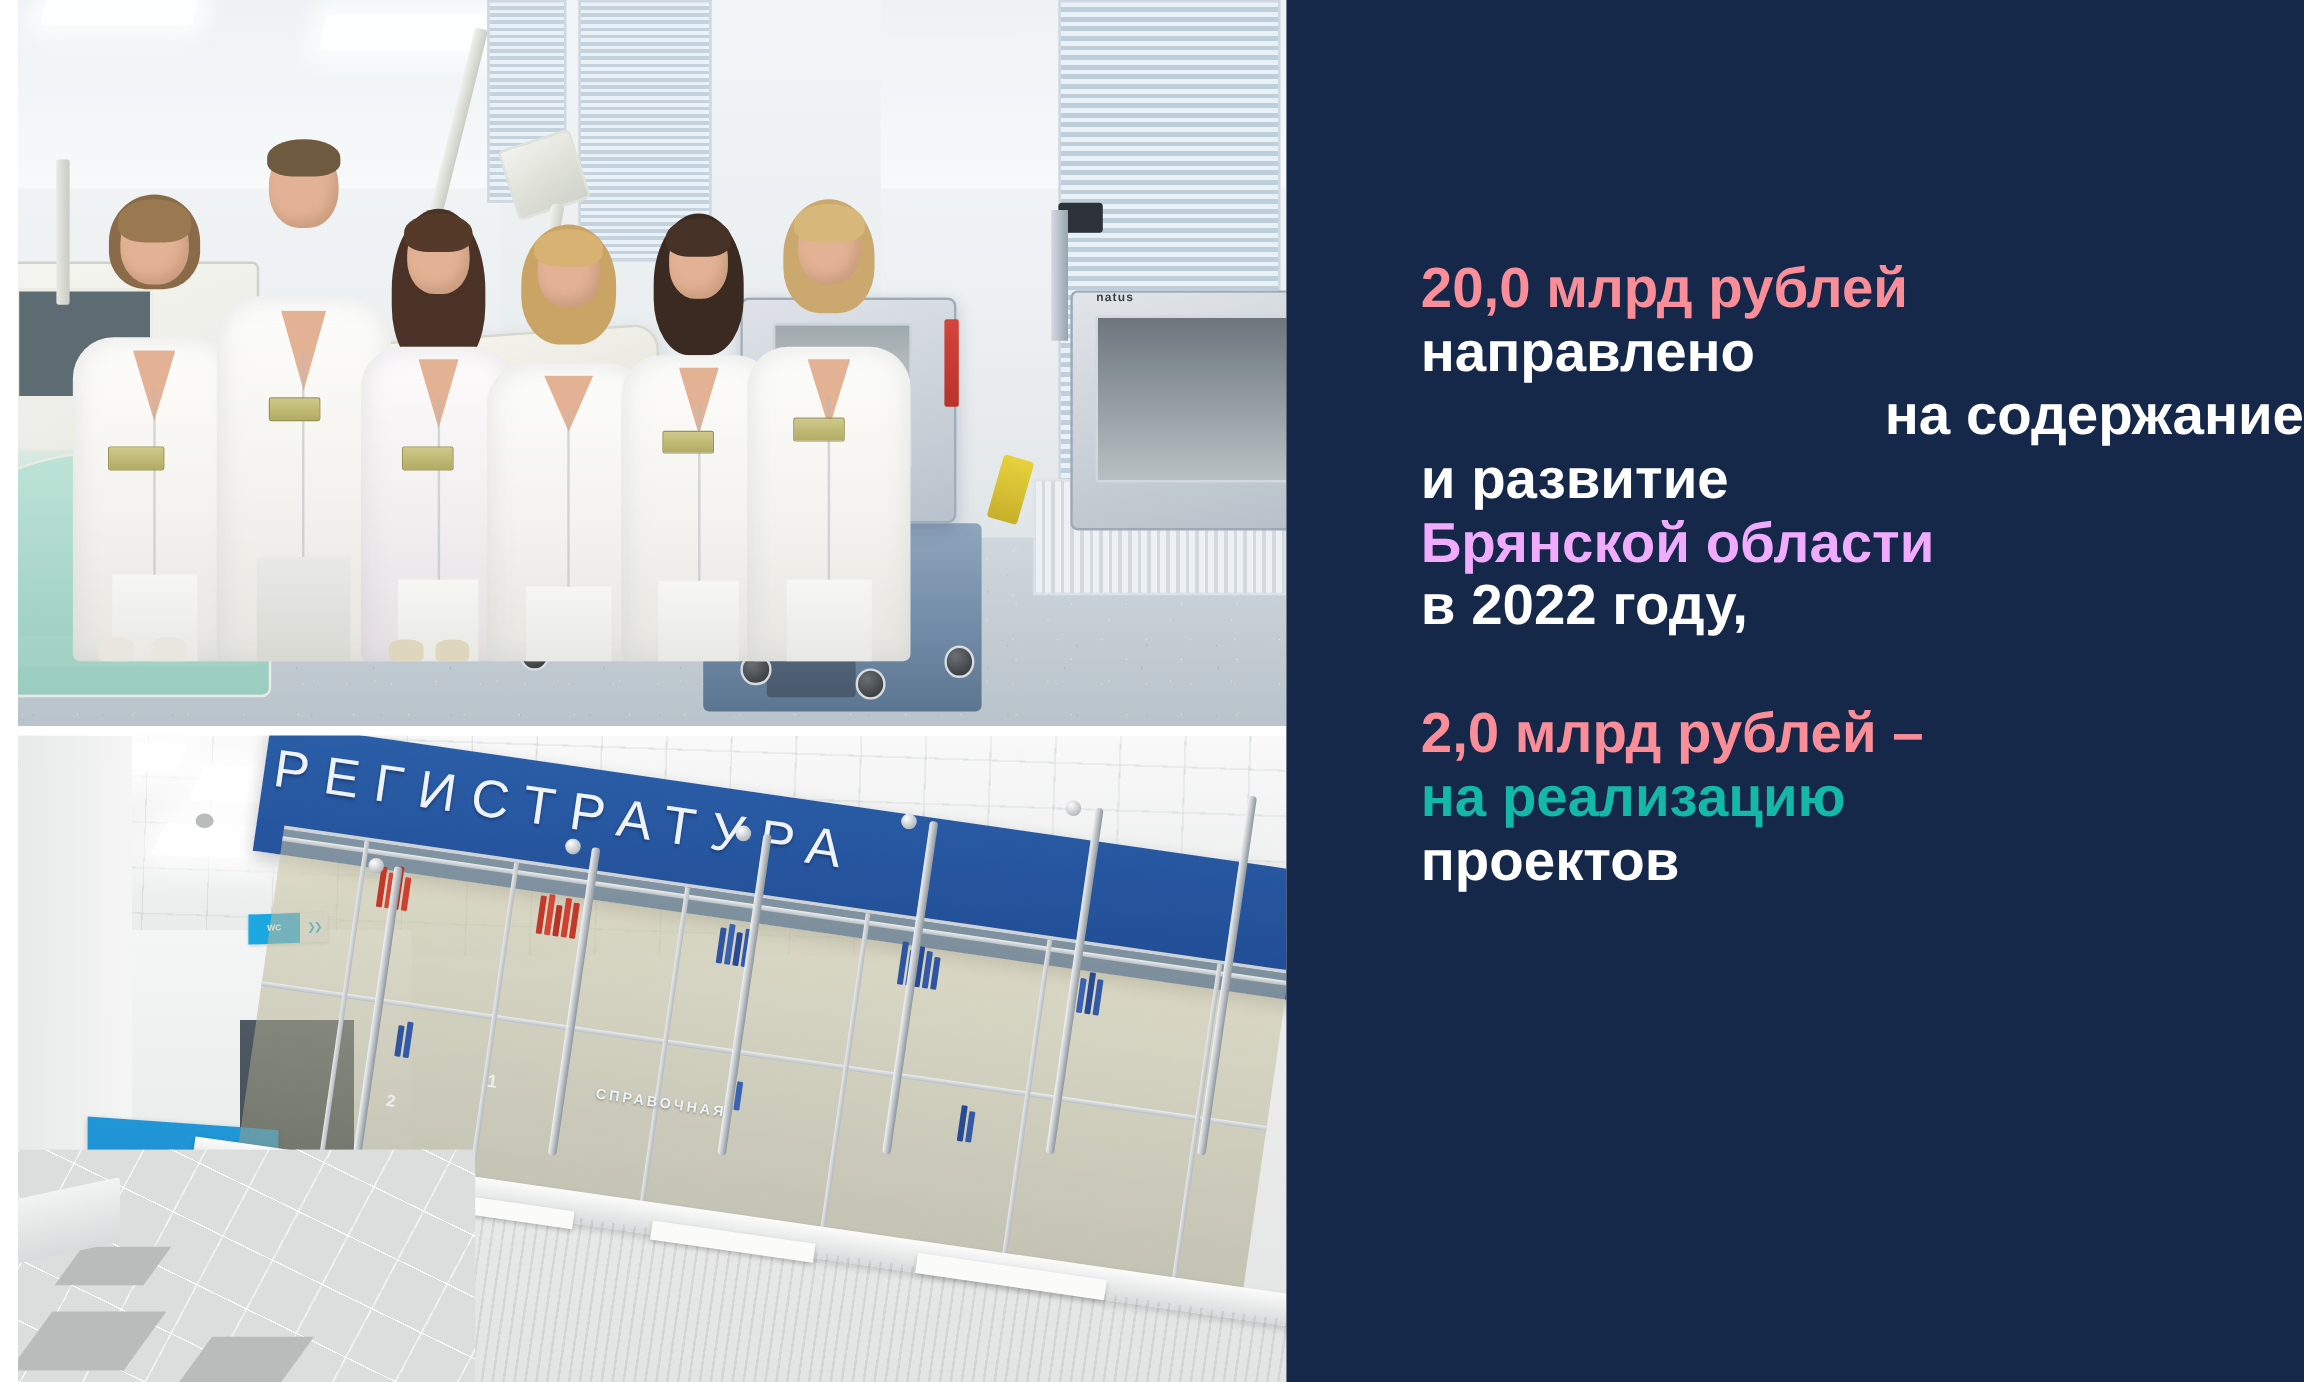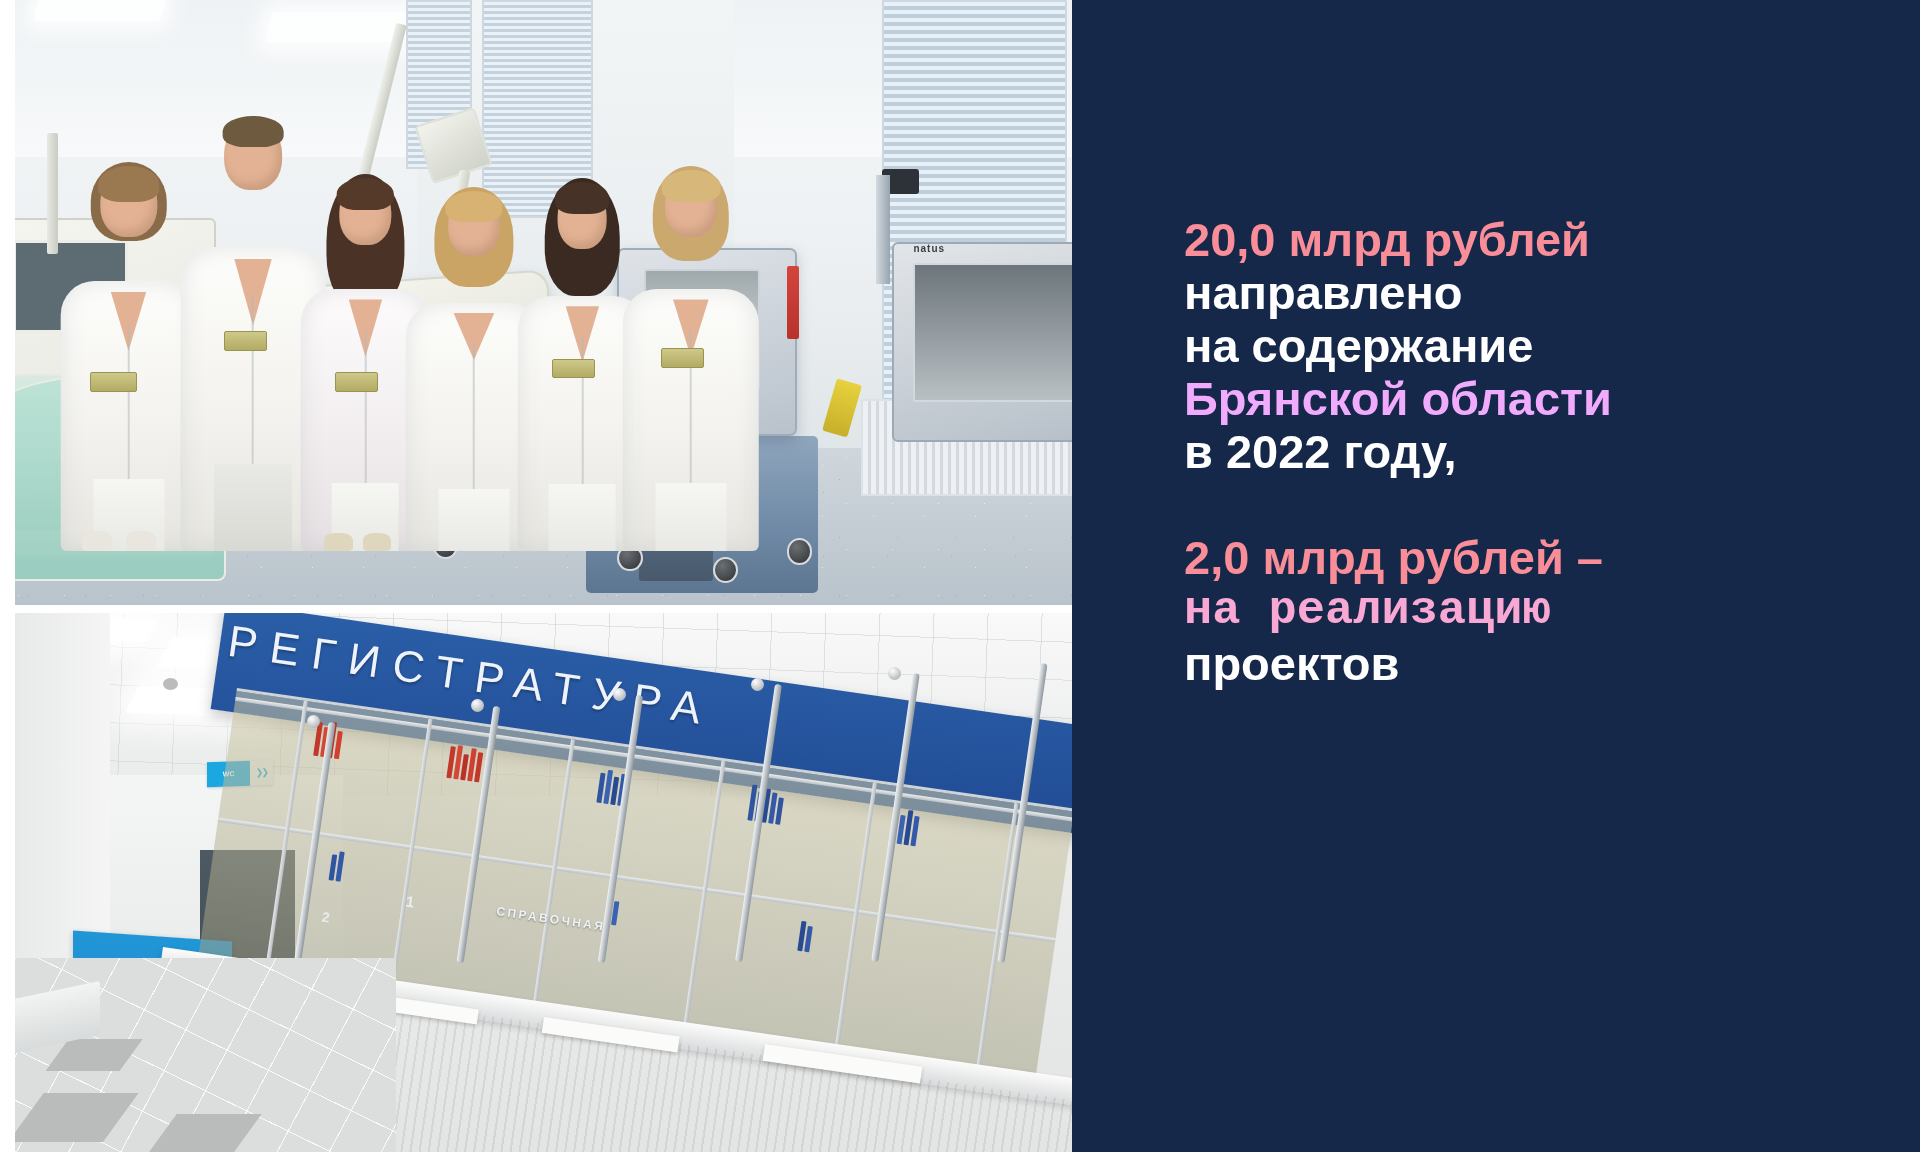--- a/index.html
+++ b/index.html
@@ -556,27 +556,28 @@
 
       </div>
     </div>
   </div>
 
   <div class="panel" style="background: rgb(22, 40, 74);">
 
     <div class="block">
       <div class="line accent" style="color: rgb(249, 141, 152);">20,0 млрд рублей</div>
       <div class="line" style="color: rgb(255, 255, 255);">направлено</div>
-      <div class="line" style="color: rgb(255, 255, 255);">на содержание</div>
+      <div class="line" style="color: rgb(255, 255, 255); text-align: right;">на содержание</div>
+      <div class="line" style="color: rgb(255, 255, 255);">и развитие</div>
       <div class="line" style="color: #f0abfc;">Брянской области</div>
       <div class="line" style="color: rgb(255, 255, 255);">в 2022 году,</div>
     </div>
 
     <div class="spacer"></div>
 
     <div class="block">
       <div class="line accent" style="color: rgb(249, 141, 152);">2,0 млрд рублей –</div>
-      <div class="line" style="color: #f9a8d4; font-family: Liberation Mono, monospace;">на реализацию</div>
+      <div class="line" style="color: #14b8a6;">на реализацию</div>
       <div class="line" style="color: rgb(255, 255, 255);">проектов</div>
     </div>
 
   </div>
 </div>
 
 </body></html>

